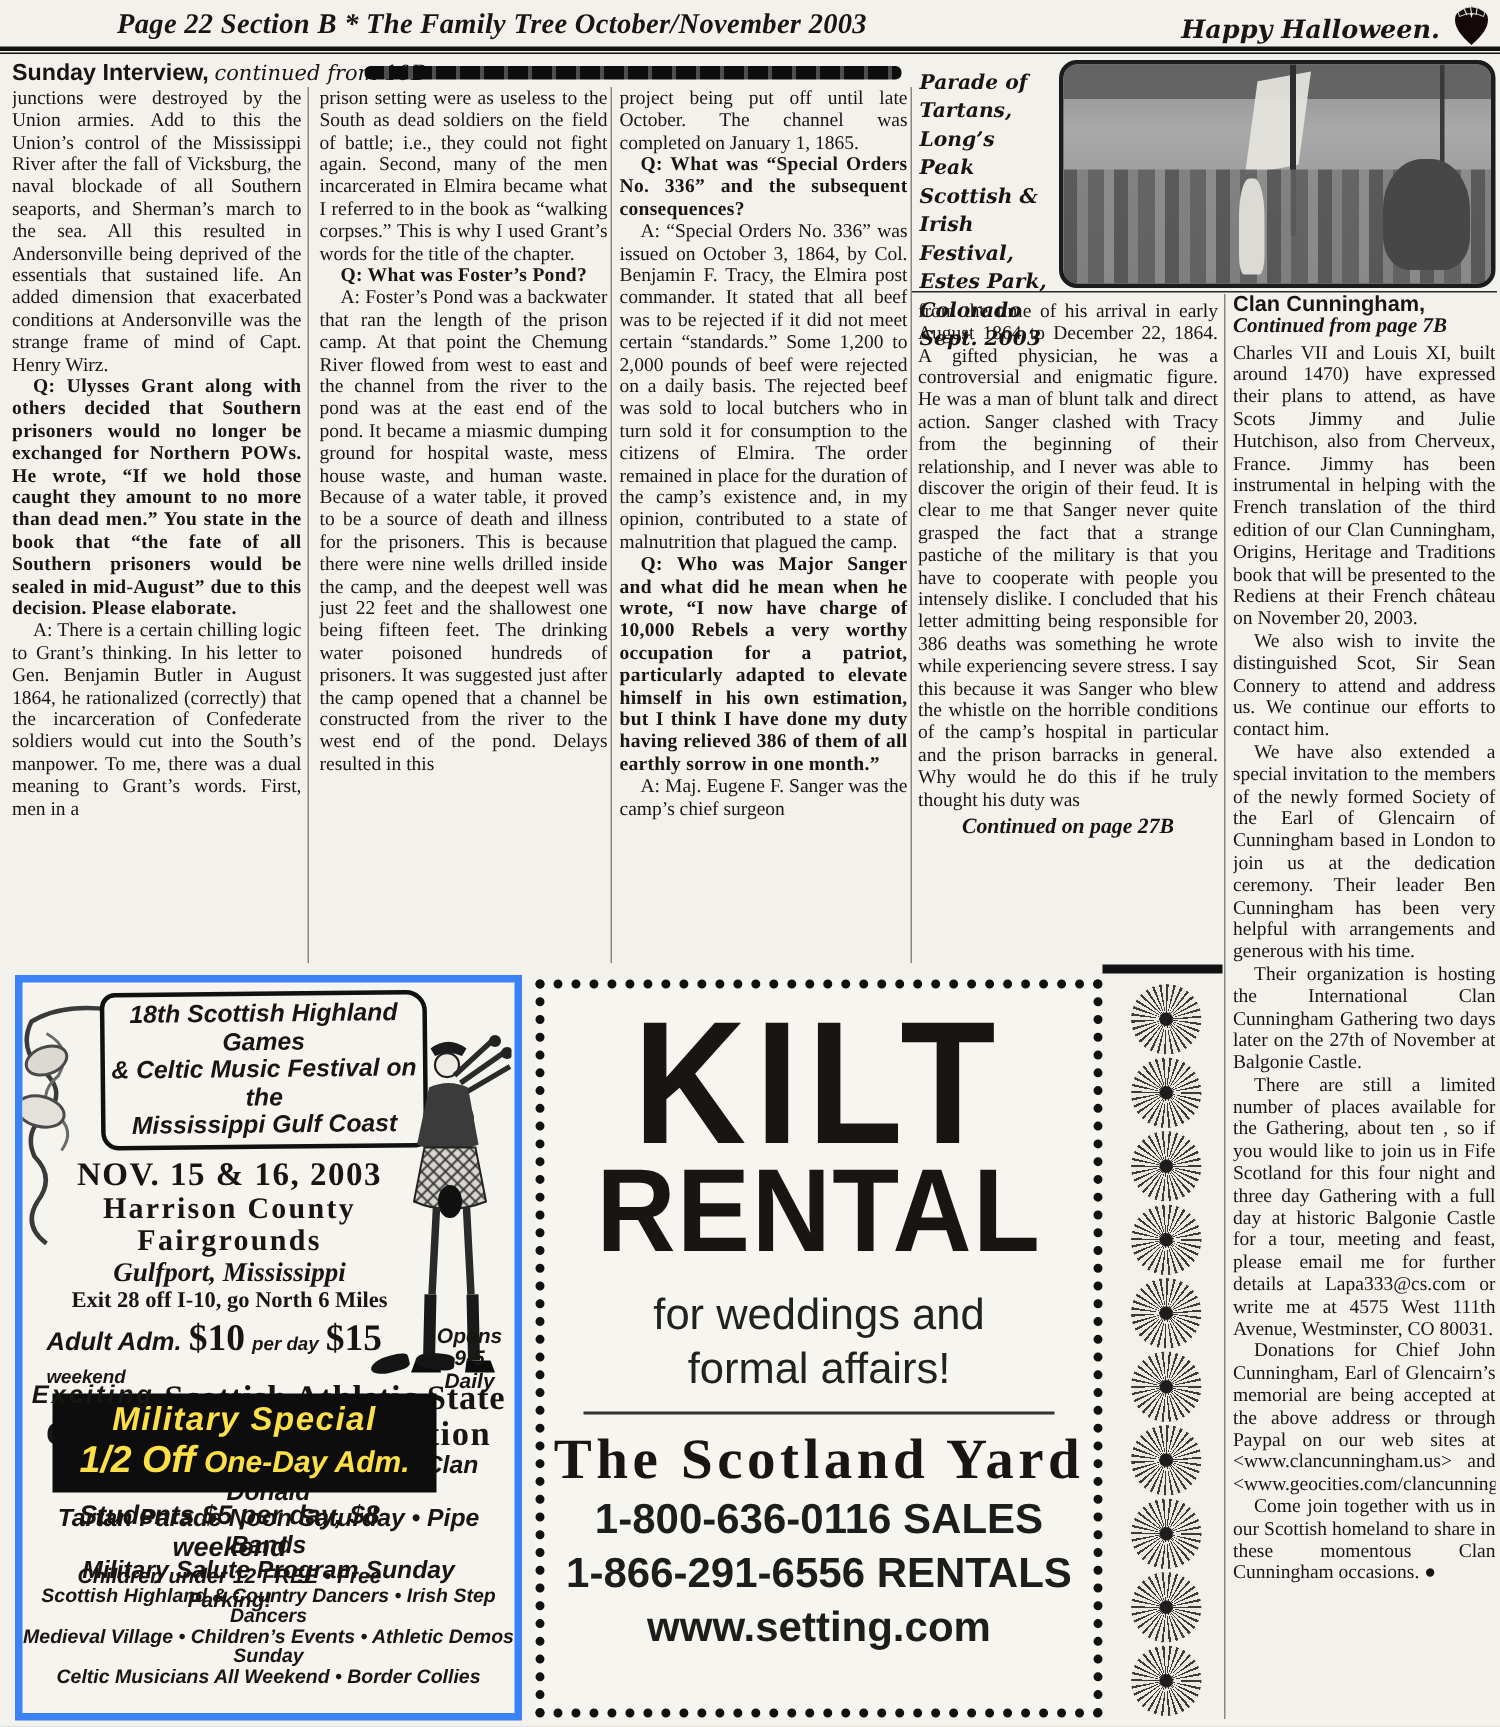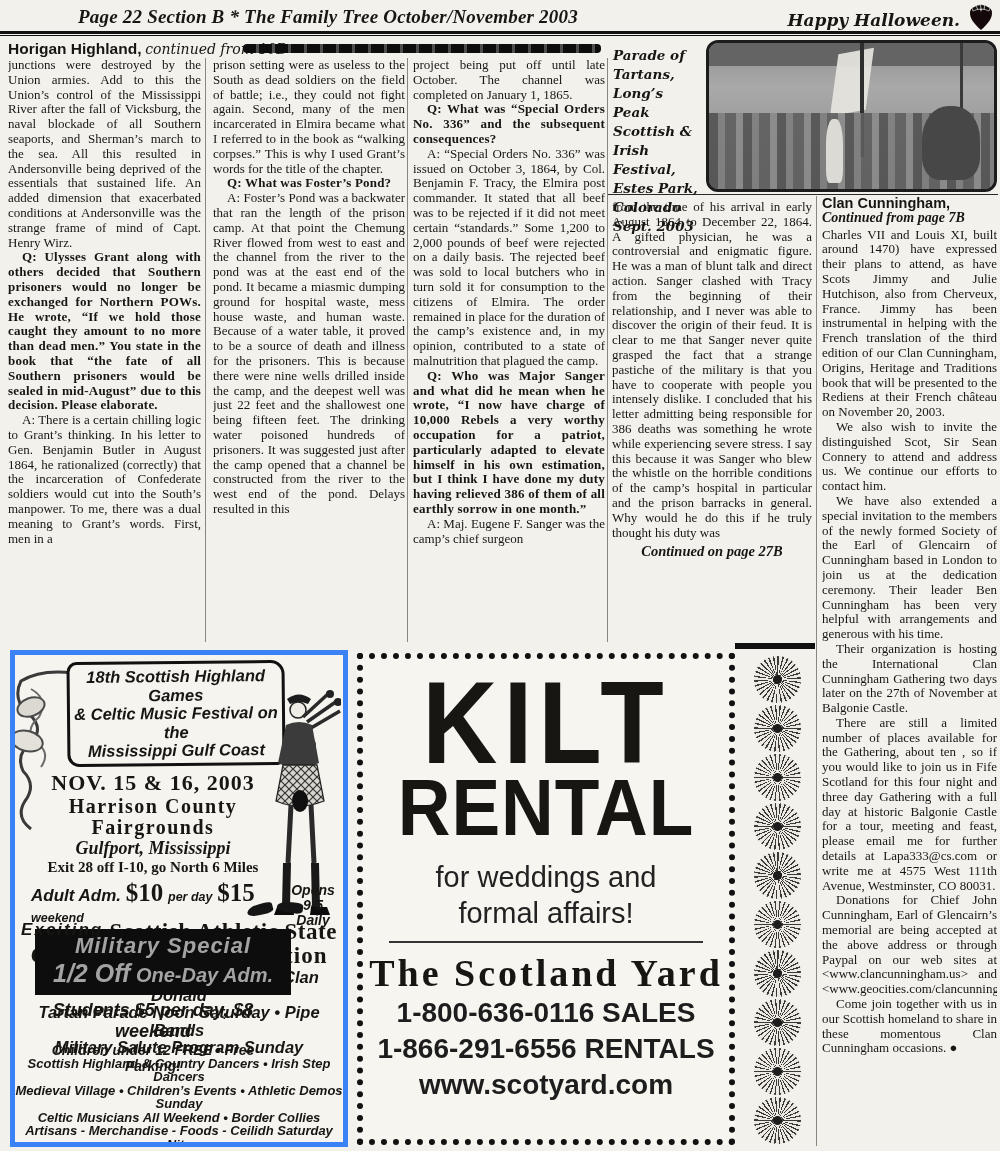--- a/index.html
+++ b/index.html
@@ -82,21 +82,21 @@
     font-size:16.5px; line-height:18.5px; white-space:pre-line; background:#f6f4ef;
   }
   .ga-center{ width:252px; margin-left:12px; text-align:center; }
   .ga-date{ font-weight:bold; font-size:22px; letter-spacing:1px; margin-top:4px; }
   .ga-venue{ font-weight:bold; font-size:20px; line-height:21px; white-space:pre-line; letter-spacing:1.5px; }
   .ga-city{ font-weight:bold; font-style:italic; font-size:18px; }
   .ga-dir{ font-weight:bold; font-size:15px; }
   .ga-adult{ font-family:"Liberation Sans", sans-serif; font-weight:bold; font-style:italic; font-size:17px; margin:3px 0 2px; text-align:left; padding-left:4px; }
   .ga-adult .price{ font-family:"Liberation Serif", serif; font-size:25px; font-style:normal; }
   .ga-adult .unit{ font-size:12.5px; }
-  .mil-box{ width:256px; margin-left:8px; background:#0d0d0d; color:#a3a3a3; padding:4px 0 7px; 
+  .mil-box{ width:256px; margin-left:8px; background:#0d0d0d; color:#fde047; padding:4px 0 7px; 
     font-family:"Liberation Sans", sans-serif; font-weight:bold; font-style:italic; }
   .mil1{ font-size:22px; letter-spacing:1px; }
   .mil2{ font-size:20px; } .mil2 .big{ font-size:25px; }
   .ga-students{ font-family:"Liberation Sans", sans-serif; font-weight:bold; font-style:italic; font-size:18px; margin-top:5px; }
   .ga-children{ font-family:"Liberation Sans", sans-serif; font-weight:bold; font-style:italic; font-size:14px;text-align:center; }
   .piper{ position:absolute; right:2px; top:28px; }
   .opens{ position:absolute; right:4px; top:222px; width:52px; text-align:center;
     font-family:"Liberation Sans", sans-serif; font-weight:bold; font-style:italic; font-size:14px; line-height:15px; white-space:pre-line;margin-left:42px; }
   .shoe{ position:absolute; width:26px; height:11px; background:#151515; border-radius:60% 30% 30% 50%; }
   .shoe.s1{ left:232px; top:243px; transform:rotate(-14deg); }
@@ -142,21 +142,21 @@
       <path d="M13 30 C5 23 2 18 2 13 a5.5 5.5 0 0 1 11-1 a5.5 5.5 0 0 1 11 1 c0 5-3 10-11 17z" fill="#15080a"></path>
       <path d="M4 8 Q13 1 22 8 L21 11 Q13 7 5 11 Z" fill="#111" stroke="#f3f1ec" stroke-width=".6"></path>
       <line x1="7" y1="3.5" x2="10" y2="10" stroke="#f3f1ec" stroke-width=".7"></line>
       <line x1="12" y1="2.5" x2="13" y2="9" stroke="#f3f1ec" stroke-width=".7"></line>
       <line x1="17" y1="3.5" x2="16" y2="10" stroke="#f3f1ec" stroke-width=".7"></line>
     </svg>
   </div>
   <div class="header-rule"></div>
 
   <div class="section-head">
-    <b>Horigan Highland,</b>
+    <b>Sunday Interview,</b>
     <i>continued from 10B</i>
   </div>
   <div class="chain-bar"></div>
 
   <div class="bodycol c1">
     <p class="noind">junctions were destroyed by the Union armies. Add to this the Union’s control of the Mississippi River after the fall of Vicksburg, the naval blockade of all Southern seaports, and Sherman’s march to the sea. All this resulted in Andersonville being deprived of the essentials that sustained life. An added dimension that exacerbated conditions at Andersonville was the strange frame of mind of Capt. Henry Wirz.</p>
     <p class="qb">Q: Ulysses Grant along with others decided that Southern prisoners would no longer be exchanged for Northern POWs. He wrote, “If we hold those caught they amount to no more than dead men.” You state in the book that “the fate of all Southern prisoners would be sealed in mid-August” due to this decision. Please elaborate.</p>
     <p>A: There is a certain chilling logic to Grant’s thinking. In his letter to Gen. Benjamin Butler in August 1864, he rationalized (correctly) that the incarceration of Confederate soldiers would cut into the South’s manpower. To me, there was a dual meaning to Grant’s words. First, men in a</p>
   </div>
   <div class="bodycol c2">
@@ -283,37 +283,36 @@
         <span class="script">Exciting</span>
         <span>Scottish Athletic State</span>
       </div>
       <div class="ga-champ">Championship Competition</div>
       <div class="ga-bl">Red McWilliams • Honor Clan - Clan Donald</div>
       <div class="ga-bl">Tartan Parade Noon Saturday • Pipe Bands</div>
       <div class="ga-bl">Military Salute Program Sunday</div>
       <div class="ga-sl">Scottish Highland &amp; Country Dancers • Irish Step Dancers</div>
       <div class="ga-sl">Medieval Village • Children’s Events • Athletic Demos Sunday</div>
       <div class="ga-sl">Celtic Musicians All Weekend • Border Collies</div>
-      <div class="ga-sl">Artisans - Merchandise - Foods - Ceilidh Saturday Nite</div>
 
     </div>
   </div>
 
   <div class="kilt-ad">
     <div class="kilt-w1">KILT</div>
     <div class="kilt-w2">RENTAL</div>
     <div class="kilt-tag">
       <div>for weddings and</div>
       <div>formal affairs!</div>
     </div>
     <hr class="kilt-hr">
     <div class="kilt-store">The Scotland Yard</div>
     <div class="kilt-ph">1-800-636-0116 SALES</div>
     <div class="kilt-ph">1-866-291-6556 RENTALS</div>
-    <div class="kilt-ph">www.scotyard.com</div>
+    <div class="kilt-ph">www.setting.com</div>
   </div>
 
   <div class="flowers">
     <div class="flower"></div>
     <div class="flower"></div>
     <div class="flower"></div>
     <div class="flower"></div>
     <div class="flower"></div>
     <div class="flower"></div>
     <div class="flower"></div>

